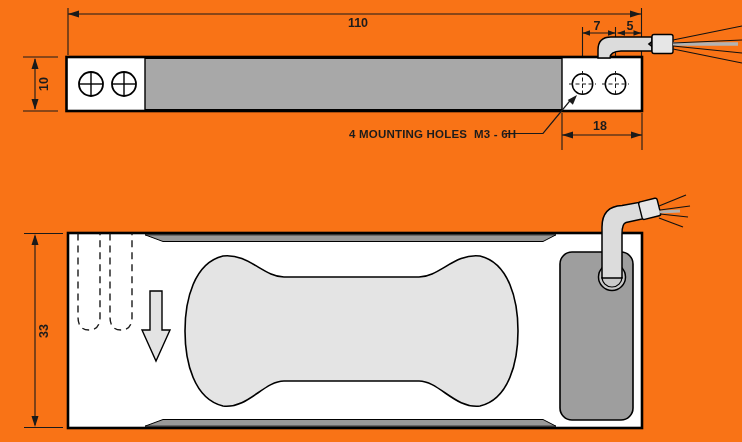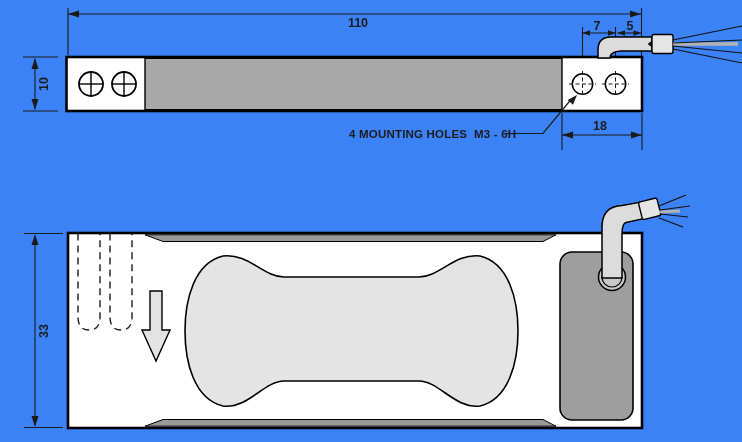--- a/index.html
+++ b/index.html
@@ -1,19 +1,19 @@
 <!DOCTYPE html>
 <html><head>
 <meta charset="utf-8">
 <style>
   html,body { margin:0; padding:0; background:#ffffff; }
   .stage {
     position:relative;
     width:742px; height:442px;
-    background:#3b82f6;
+    background:#f97316;
     font-family:"Liberation Sans", sans-serif;
     overflow:hidden;
   }
   svg text {
     font-family:"Liberation Sans", sans-serif;
     font-weight:bold;
     fill:#1c1c1c;
   }
   .dim-label  { font-size:12.5px; }
   .note-label { font-size:11.5px; letter-spacing:0.2px; }

